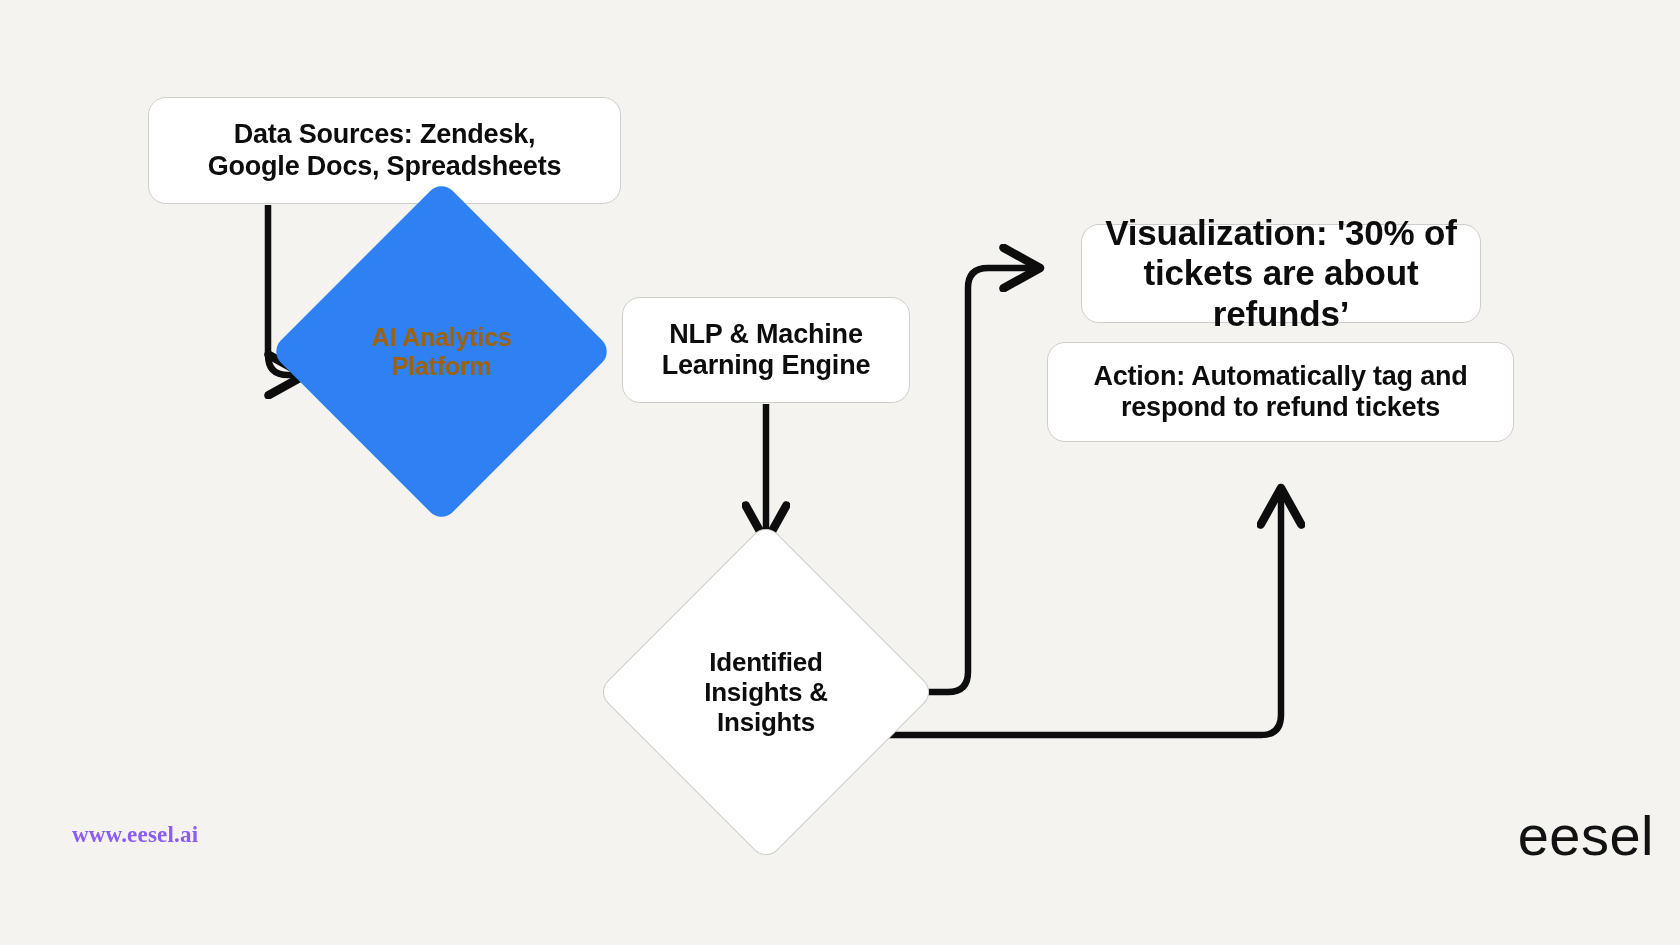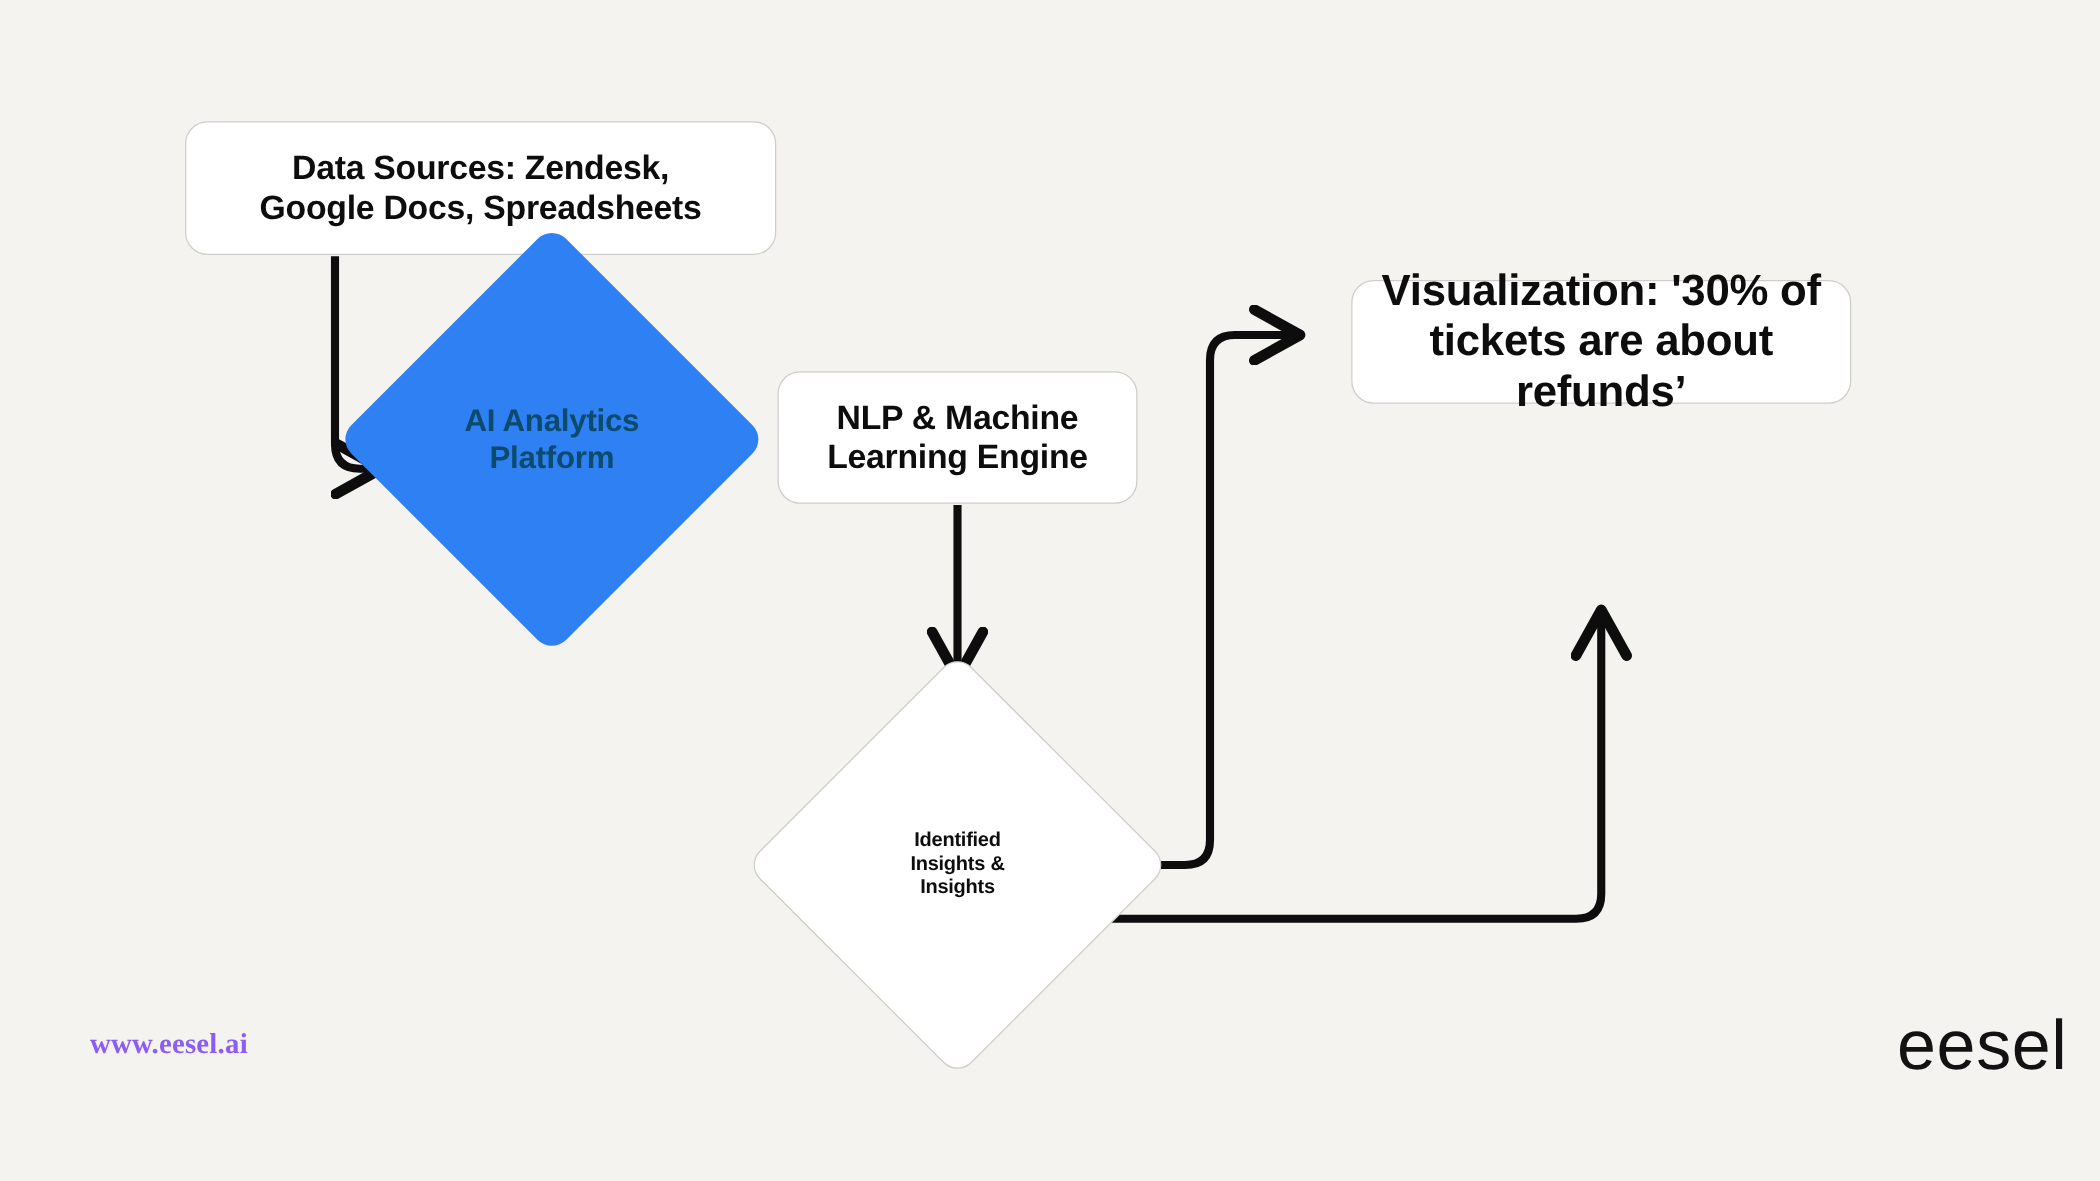--- a/index.html
+++ b/index.html
@@ -76,21 +76,21 @@
     width: 100%;
     height: 100%;
     display: flex;
     align-items: center;
     justify-content: center;
     text-align: center;
     font-weight: bold;
     line-height: 1.16;
     letter-spacing: -0.2px;
   }
-  .diamond-label.on-blue { color: #0c4a6e; align-items: center; }
+  .diamond-label.on-blue { color: #a16207; align-items: center; }
   .diamond-label.on-white { color: #0d0d0d; }
 
   
   .footer-url {
     position: absolute;
     left: 54px;
     top: 822px;
     font-family: "Liberation Serif", serif;
     font-weight: bold;
     font-size: 23px;
@@ -151,34 +151,40 @@
 
   <div class="node rect" style="left:604px; top:297px; width:288px; height:106px;">
     <div class="label" style="font-size:27px;">
       <span>NLP &amp; Machine</span><br>
       <span>Learning Engine</span>
     </div>
   </div>
 
   <div class="diamond-wrap" style="left:628px; top:572px; width:240px; height:240px;">
     <div class="diamond-shape white"></div>
-    <div class="diamond-label on-white" style="font-size:16px;">
+    <div class="diamond-label on-white" style="font-size:26px;">
       <div>
         <span>Identified</span><br>
         <span>Insights &amp;</span><br>
         <span>Insights</span>
       </div>
     </div>
   </div>
 
   <div class="node rect" style="left:1063px; top:224px; width:400px; height:99px;">
     <div class="label" style="font-size:35px;">
       <span>Visualization: '30% of</span><br>
       <span>tickets are about refunds’</span>
     </div>
   </div>
 
+  <div class="node rect" style="left:1029px; top:342px; width:467px; height:100px;">
+    <div class="label" style="font-size:27px;">
+      <span>Action: Automatically tag and</span><br>
+      <span>respond to refund tickets</span>
+    </div>
+  </div>
 
   <div class="footer-url">www.eesel.ai</div>
 
   <div class="brand-logo">eesel</div>
 
 </div>
 
 </body></html>

